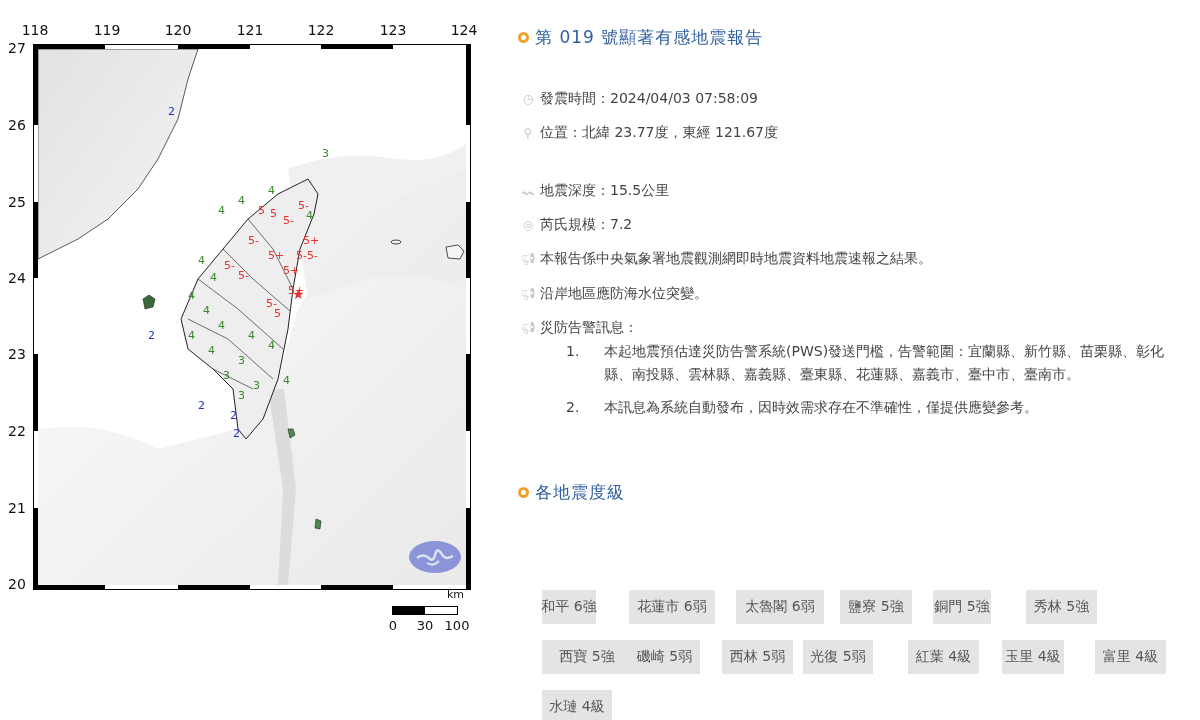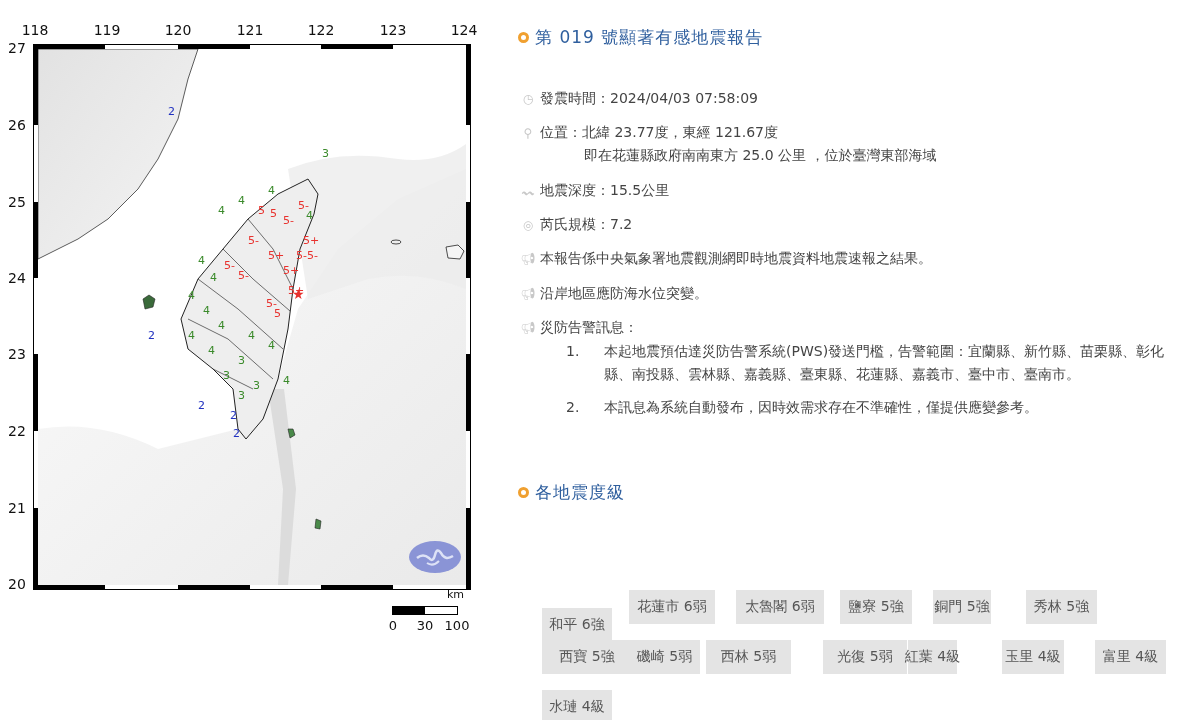--- a/index.html
+++ b/index.html
@@ -175,21 +175,20 @@
 
   <div class="info-row" style="top:90px">
     <span class="ico">◷</span>
     <span>發震時間：2024/04/03 07:58:09</span>
   </div>
 
   <div class="info-row" style="top:124px">
     <span class="ico">⚲</span>
     <span>位置：北緯 23.77度，東經 121.67度</span>
   </div>
-  <div class="info-sub" style="top:147px">即在花蓮縣政府南南東方 25.0 公里 ，位於臺灣東部海域</div>
 
   <div class="info-row" style="top:182px">
     <span class="ico">〰</span>
     <span>地震深度：15.5公里</span>
   </div>
 
   <div class="info-row" style="top:216px">
     <span class="ico">◎</span>
     <span>芮氏規模：7.2</span>
   </div>
@@ -217,29 +216,29 @@
     <span class="num">2.</span>
     <span class="txt">本訊息為系統自動發布，因時效需求存在不準確性，僅提供應變參考。</span>
   </div>
 
   <div class="sec-title" style="top:481px">
     <span class="ring"></span>
     <span>各地震度級</span>
   </div>
 
 
-  <div class="pill" style="left:24px;top:608px;width:70px">和平 6強</div>
+  <div class="pill" style="left:24px;top:590px;width:54px">和平 6強</div>
   <div class="pill" style="left:111px;top:590px;width:86px">花蓮市 6弱</div>
   <div class="pill" style="left:218px;top:590px;width:88px">太魯閣 6弱</div>
   <div class="pill" style="left:322px;top:590px;width:72px">鹽寮 5強</div>
   <div class="pill" style="left:415px;top:590px;width:58px">銅門 5強</div>
   <div class="pill" style="left:508px;top:590px;width:71px">秀林 5強</div>
 
   <div class="pill" style="left:24px;top:640px;width:90px">西寶 5強</div>
   <div class="pill" style="left:111px;top:640px;width:71px">磯崎 5弱</div>
-  <div class="pill" style="left:188px;top:640px;width:85px">西林 5弱</div>
-  <div class="pill" style="left:305px;top:640px;width:84px">光復 5弱</div>
-  <div class="pill" style="left:390px;top:640px;width:49px">紅葉 4級</div>
+  <div class="pill" style="left:204px;top:640px;width:71px">西林 5弱</div>
+  <div class="pill" style="left:285px;top:640px;width:70px">光復 5弱</div>
+  <div class="pill" style="left:390px;top:640px;width:71px">紅葉 4級</div>
   <div class="pill" style="left:484px;top:640px;width:62px">玉里 4級</div>
   <div class="pill" style="left:577px;top:640px;width:71px">富里 4級</div>
 
   <div class="pill" style="left:24px;top:690px;width:70px">水璉 4級</div>
 </div>
 
 </body></html>

